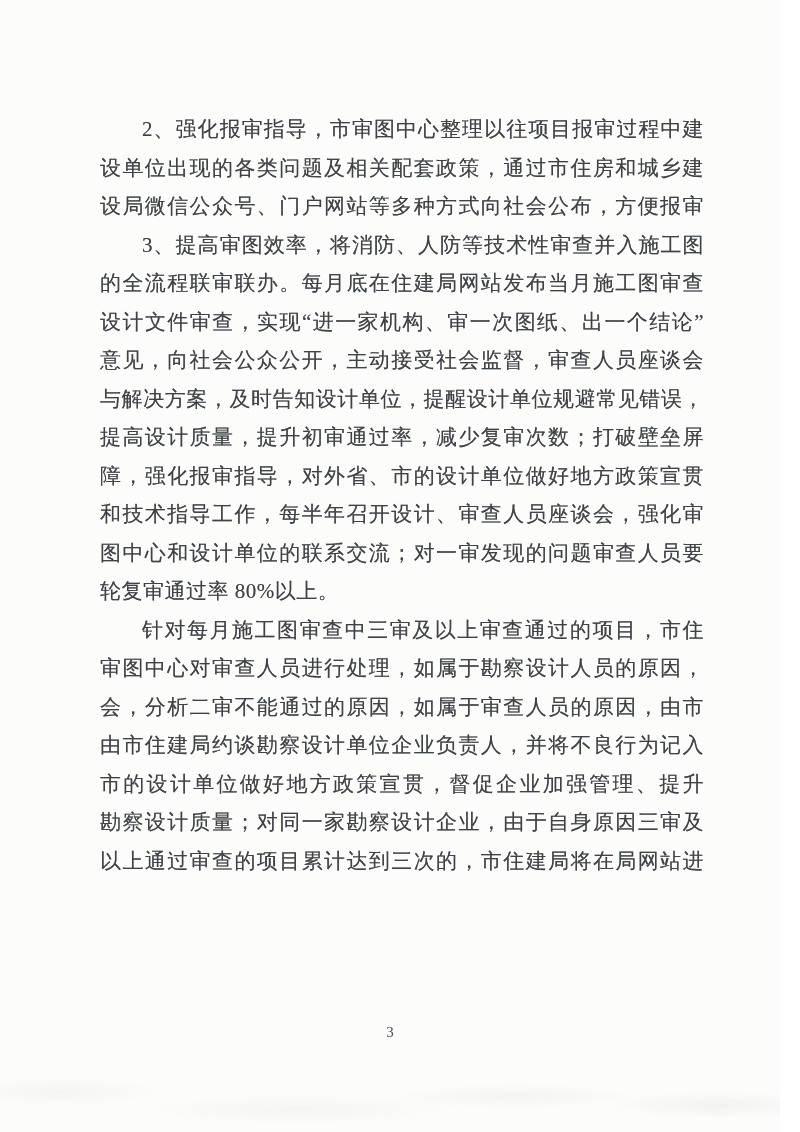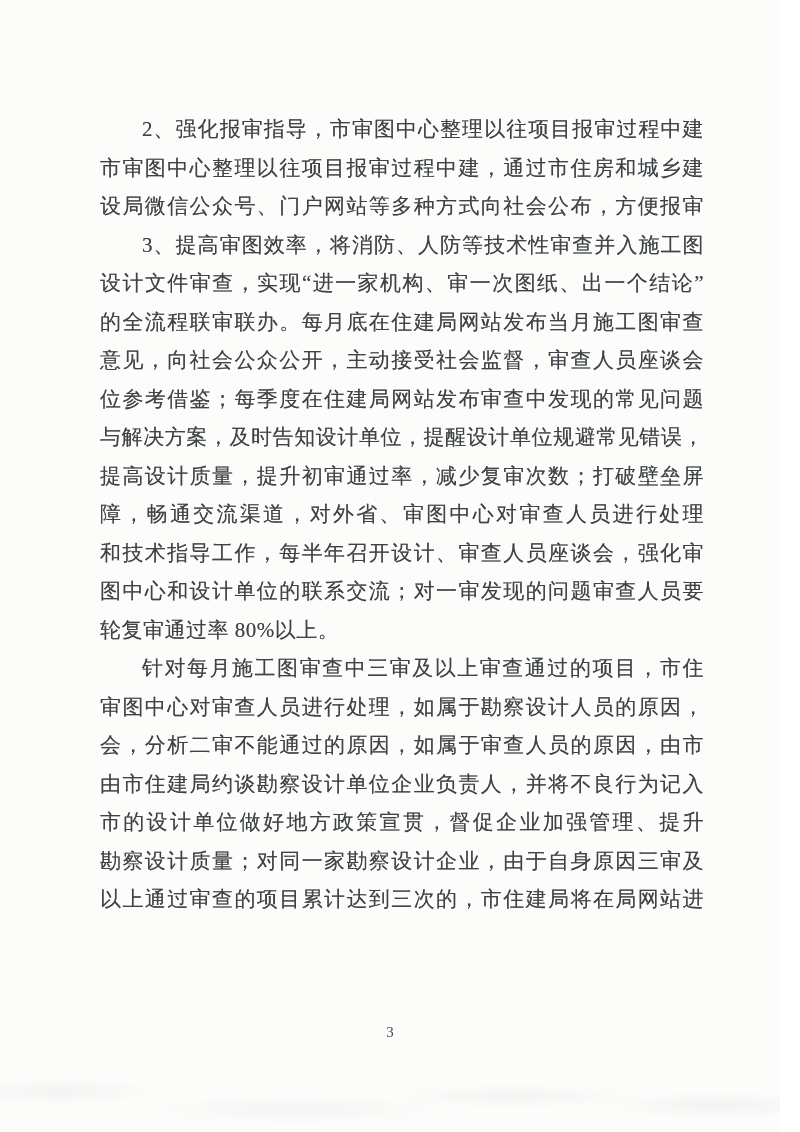--- a/index.html
+++ b/index.html
@@ -64,33 +64,32 @@
 </style>
 </head>
 <body>
 
 <div class="paper">
 
   <div class="text-block">
 
     <div>
       <div class="line indent">2、强化报审指导，市审图中心整理以往项目报审过程中建</div>
-      <div class="line">市审图中心整理以往项目报审过程中建，通过市住房和城乡建</div>
+      <div class="line">设单位出现的各类问题及相关配套政策，通过市住房和城乡建</div>
       <div class="line">设局微信公众号、门户网站等多种方式向社会公布，方便报审</div>
     </div>
 
     <div>
       <div class="line indent">3、提高审图效率，将消防、人防等技术性审查并入施工图</div>
+      <div class="line">的全流程联审联办。每月底在住建局网站发布当月施工图审查</div>
       <div class="line">设计文件审查，实现“进一家机构、审一次图纸、出一个结论”</div>
-      <div class="line">的全流程联审联办。每月底在住建局网站发布当月施工图审查</div>
       <div class="line">意见，向社会公众公开，主动接受社会监督，审查人员座谈会</div>
-      <div class="line">位参考借鉴；每季度在住建局网站发布审查中发现的常见问题</div>
       <div class="line">与解决方案，及时告知设计单位，提醒设计单位规避常见错误，</div>
       <div class="line">提高设计质量，提升初审通过率，减少复审次数；打破壁垒屏</div>
-      <div class="line">障，畅通交流渠道，对外省、审图中心对审查人员进行处理</div>
+      <div class="line">障，强化报审指导，对外省、市的设计单位做好地方政策宣贯</div>
       <div class="line">和技术指导工作，每半年召开设计、审查人员座谈会，强化审</div>
       <div class="line">图中心和设计单位的联系交流；对一审发现的问题审查人员要</div>
       <div class="line end">轮复审通过率 80%以上。</div>
     </div>
 
     <div>
       <div class="line indent">针对每月施工图审查中三审及以上审查通过的项目，市住</div>
       <div class="line">审图中心对审查人员进行处理，如属于勘察设计人员的原因，</div>
       <div class="line">会，分析二审不能通过的原因，如属于审查人员的原因，由市</div>
       <div class="line">由市住建局约谈勘察设计单位企业负责人，并将不良行为记入</div>

